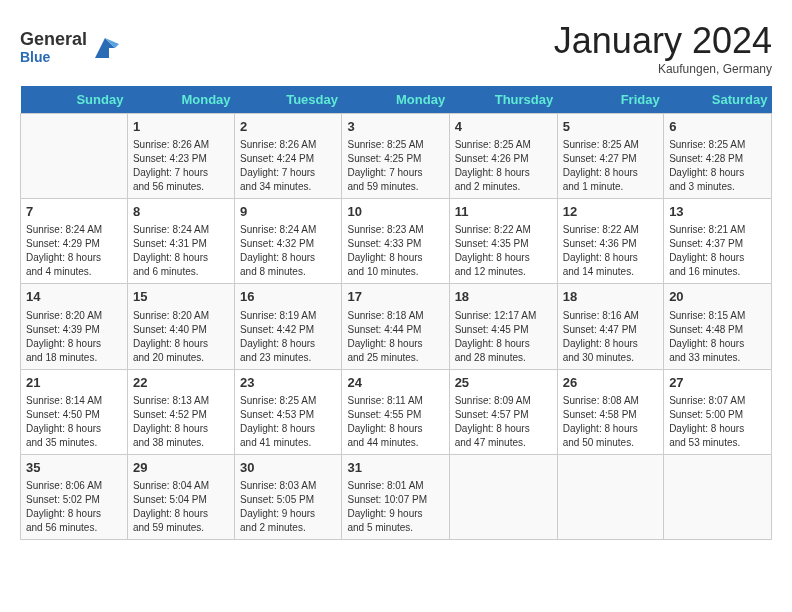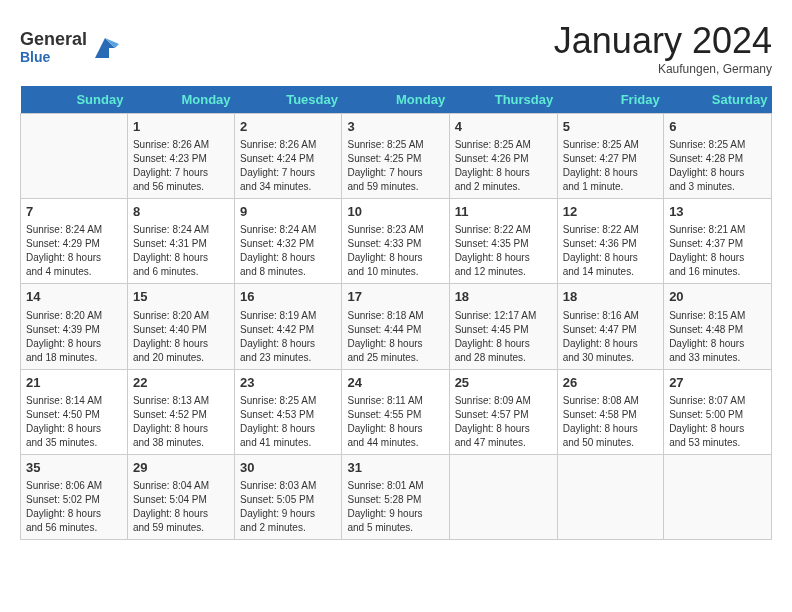--- a/index.html
+++ b/index.html
@@ -249,20 +249,20 @@
         <td>
           <span class="day-num">29</span>
           <div class="cell-content"><span>Sunrise: 8:04 AM</span><br><span>Sunset: 5:04 PM</span><br><span>Daylight: 8 hours</span><br><span>and 59 minutes.</span></div>
         </td>
         <td>
           <span class="day-num">30</span>
           <div class="cell-content"><span>Sunrise: 8:03 AM</span><br><span>Sunset: 5:05 PM</span><br><span>Daylight: 9 hours</span><br><span>and 2 minutes.</span></div>
         </td>
         <td>
           <span class="day-num">31</span>
-          <div class="cell-content"><span>Sunrise: 8:01 AM</span><br><span>Sunset: 5:28 PM</span><br><span>Daylight: 9 hours</span><br><span>and 5 minutes.</span></div>
+          <div class="cell-content"><span>Sunrise: 8:01 AM</span><br><span>Sunset: 10:07 PM</span><br><span>Daylight: 9 hours</span><br><span>and 5 minutes.</span></div>
         </td>
         <td></td>
         <td></td>
         <td></td>
       </tr>
     </tbody>
 </table>
 
 </body></html>

